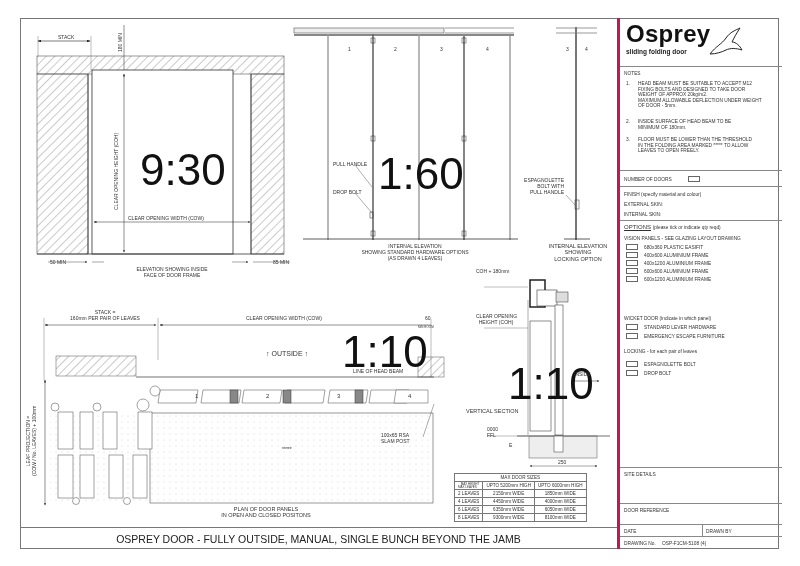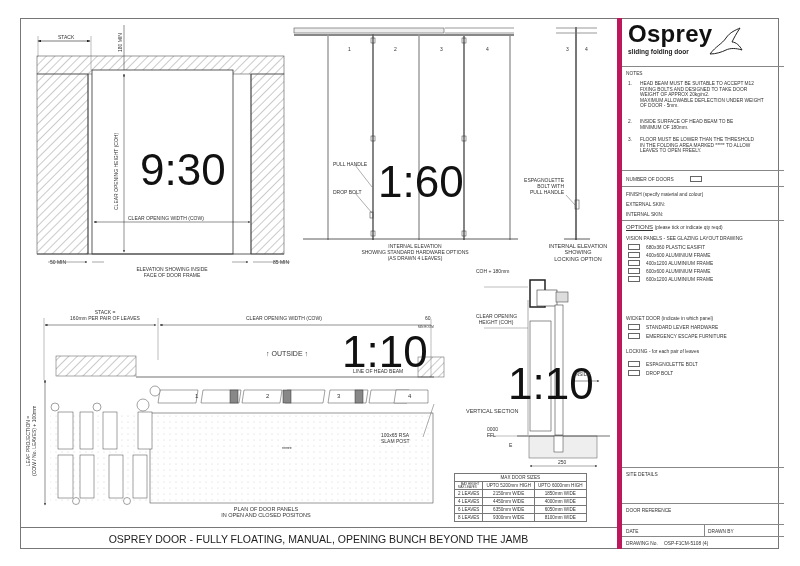--- a/index.html
+++ b/index.html
@@ -2,21 +2,21 @@
 <html><head>
 <meta charset="utf-8">
 <style>
   html,body{margin:0;padding:0;background:#ffffff;}
   body{width:800px;height:566px;position:relative;overflow:hidden;font-family:"Liberation Sans",sans-serif;color:#222;}
   .frame{position:absolute;left:20px;top:18px;width:759px;height:531px;border:1px solid #777;box-sizing:border-box;}
   svg.draw{position:absolute;left:0;top:0;}
   .t{position:absolute;font-size:5px;color:#333;white-space:nowrap;line-height:1.15;}
   .tc{text-align:center;}
   .scale{position:absolute;font-size:44px;color:#111;font-family:"Liberation Sans",sans-serif;line-height:1;}
-  .tb{position:absolute;left:617px;top:18px;width:162px;height:531px;border-left:5px solid #be185d;box-sizing:border-box;}
+  .tb{position:absolute;left:617px;top:18px;width:162px;height:531px;border-left:3px solid #be185d;box-sizing:border-box;}
   .tb-sec{position:absolute;left:0;width:162px;border-bottom:1px solid #888;box-sizing:border-box;}
   .brand{position:absolute;left:6px;top:2px;font-size:24px;font-weight:bold;color:#111;letter-spacing:0.3px;}
   .brand-sub{position:absolute;left:6px;top:30px;font-size:6.5px;font-weight:bold;color:#222;}
   .tb .t{font-size:4.8px;}
   .chk{position:absolute;width:12px;height:6px;border:1px solid #666;box-sizing:border-box;background:#fff;}
   .title-bar{position:absolute;left:20px;top:527px;width:597px;height:22px;border-top:1px solid #777;box-sizing:border-box;display:flex;align-items:center;justify-content:center;font-size:10.5px;color:#222;}
   table.sizes{position:absolute;left:454px;top:473px;border-collapse:collapse;font-size:4.6px;color:#333;}
   table.sizes td{border:1px solid #777;padding:0 3px;height:7px;white-space:nowrap;}
   table.sizes td.c{text-align:center;}
 </style>
@@ -166,21 +166,21 @@
   <div>ELEVATION SHOWING INSIDE</div>
   <div>FACE OF DOOR FRAME</div>
 </div>
 
 <div class="t" style="left:348px;top:47px;">1</div>
 <div class="t" style="left:394px;top:47px;">2</div>
 <div class="t" style="left:440px;top:47px;">3</div>
 <div class="t" style="left:486px;top:47px;">4</div>
 <div class="t" style="left:333px;top:162px;">PULL HANDLE</div>
 <div class="t" style="left:333px;top:190px;">DROP BOLT</div>
-<div class="scale" style="left:378px;top:152px;margin-top:8px;">1:60</div>
+<div class="scale" style="left:378px;top:152px;">1:60</div>
 <div class="t tc" style="left:340px;top:244px;width:150px;">
   <div>INTERNAL ELEVATION</div>
   <div>SHOWING STANDARD HARDWARE OPTIONS</div>
   <div>(AS DRAWN 4 LEAVES)</div>
 </div>
 
 <div class="t" style="left:566px;top:47px;">3</div>
 <div class="t" style="left:585px;top:47px;">4</div>
 <div class="t" style="left:522px;top:178px;text-align:right;width:42px;">
   <div>ESPAGNOLETTE</div>
@@ -265,21 +265,21 @@
         <td class="c">6050mm WIDE</td>
       </tr>
   <tr>
         <td>8 LEAVES</td>
         <td class="c">9300mm WIDE</td>
         <td class="c">8100mm WIDE</td>
       </tr>
 </tbody>
   </table>
 
-<div class="title-bar">OSPREY DOOR - FULLY FLOATING, MANUAL, OPENING BUNCH BEYOND THE JAMB</div>
+<div class="title-bar">OSPREY DOOR - FULLY OUTSIDE, MANUAL, SINGLE BUNCH BEYOND THE JAMB</div>
 
 <div class="tb">
   <div class="tb-sec" style="top:0;height:49px;">
     <div class="brand">Osprey</div>
     <div class="brand-sub">sliding folding door</div>
   </div>
   <div class="tb-sec" style="top:49px;height:104px;">
     <div class="t" style="left:4px;top:4px;">NOTES</div>
     <div class="t" style="left:6px;top:14px;">1.</div>
     <div class="t" style="left:18px;top:14px;">

